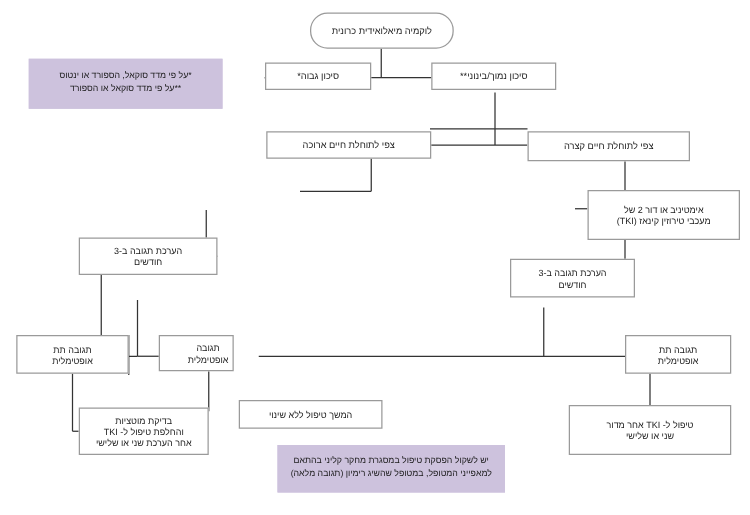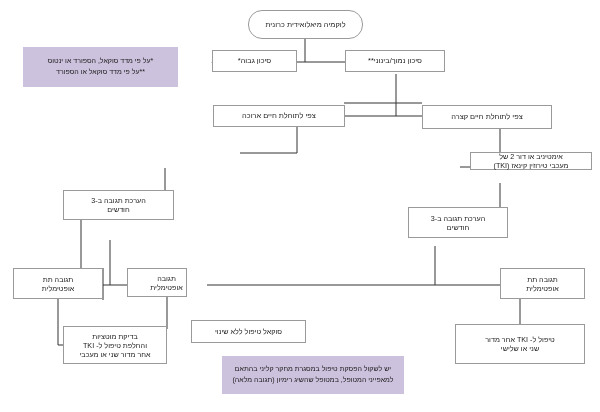--- a/index.html
+++ b/index.html
@@ -126,21 +126,21 @@
 
   <div class="box" style="left:213px;top:105px;width:132px;height:22px;font-size:7.4px;">
     <span>צפי לתוחלת חיים ארוכה</span>
   </div>
 
   <div class="box" style="left:422px;top:105px;width:130px;height:24px;font-size:7.4px;">
     <span>צפי לתוחלת חיים קצרה</span>
   </div>
 
 
-  <div class="box" style="left:470px;top:152px;width:122px;height:18px;font-size:7.2px;">
+  <div class="box" style="left:470px;top:152px;width:122px;height:40px;font-size:7.2px;">
     <span>
       <span>אימטיניב או דור 2 של</span>
       <span>מעכבי טירוזין קינאז (TKI)</span>
     </span>
   </div>
 
   <div class="box" style="left:63px;top:190px;width:111px;height:30px;font-size:7.2px;">
     <span>
       <span>הערכת תגובה ב-3</span>
       <span>חודשים</span>
@@ -169,26 +169,26 @@
     <span>
       <span>תגובה תת</span>
       <span>אופטימלית</span>
     </span>
   </div>
 
   <div class="box" style="left:63px;top:326px;width:104px;height:38px;font-size:7.2px;">
     <span>
       <span>בדיקת מוטציות</span>
       <span>והחלפת טיפול ל- TKI</span>
-      <span>אחר מדור שני או מעכבי</span>
+      <span>אחר הערכת שני או שלישי</span>
     </span>
   </div>
 
   <div class="box" style="left:191px;top:320px;width:115px;height:23px;font-size:7.2px;">
-    <span>סוקאל טיפול ללא שינוי</span>
+    <span>המשך טיפול ללא שינוי</span>
   </div>
 
   <div class="box" style="left:455px;top:324px;width:130px;height:40px;font-size:7.2px;">
     <span>
       <span>טיפול ל- TKI אחר מדור</span>
       <span>שני או שלישי</span>
     </span>
   </div>
 
   <div class="note" style="left:222px;top:356px;width:182px;height:38px;font-size:7px;">

